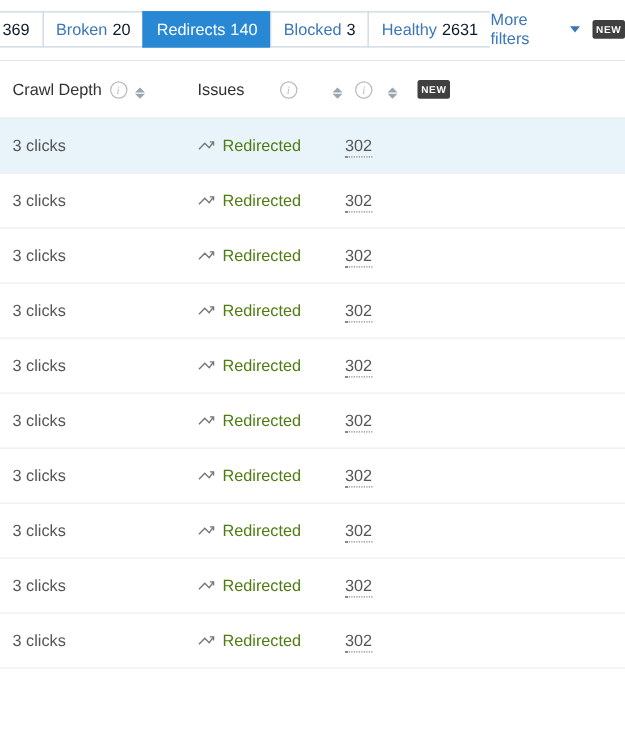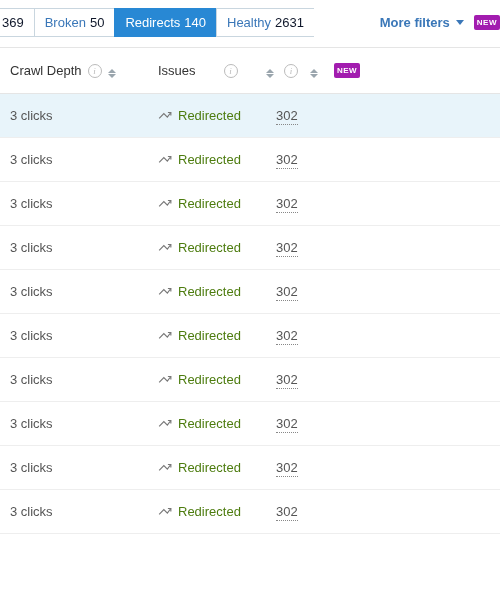--- a/index.html
+++ b/index.html
@@ -6,23 +6,23 @@
   body { font-family: -apple-system, BlinkMacSystemFont, "Segoe UI", Arial, sans-serif; font-size: 13px; color: #333; background: #fff; width: 500px; overflow: hidden; }
   
   .tabs-row { display: flex; align-items: center; padding: 8px 0 10px 0; border-bottom: 1px solid #e5e5e5; }
   .tab { border: 1px solid #c9d6df; border-right: none; padding: 6px 10px; color: #3a77b8; background: #fff; cursor: pointer; display: flex; align-items: center; gap: 4px; white-space: nowrap; }
   .tab:last-of-type { border-right: 1px solid #c9d6df; }
   .tab.partial-left { border-left: none; padding-left: 2px; color: #333; }
   .tab .count { color: #0f172a; }
   .tab.active { background: #2888d4; color: #fff; border-color: #2888d4; }
   .tab.active .count { color: #fff; }
   
-  .more-filters { margin-left: auto; margin-right: 10px; color: #3a77b8; cursor: pointer; display: flex; align-items: center; gap: 4px; font-weight: bold; }
+  .more-filters { margin-left: auto; margin-right: 10px; color: #3a77b8; cursor: pointer; display: flex; align-items: center; gap: 4px; }
   .chev-down { display: inline-block; width: 0; height: 0; border-left: 4px solid transparent; border-right: 4px solid transparent; border-top: 5px solid #3a77b8; margin-left: 2px; }
-  .badge-new { background: #a21caf; color: #fff; font-size: 8px; font-weight: bold; padding: 3px 3px; border-radius: 2px; text-transform: uppercase; letter-spacing: 0.5px; }
+  .badge-new { background: #404040; color: #fff; font-size: 8px; font-weight: bold; padding: 3px 3px; border-radius: 2px; text-transform: uppercase; letter-spacing: 0.5px; }
   
   .header-row { display: flex; align-items: center; border-bottom: 1px solid #e5e5e5; background: #fff; height: 46px; padding-left: 10px; }
   .hcell { display: flex; align-items: flex-end; gap: 6px; color: #333; }
   .hc-depth { width: 148px; }
   .hc-issues { width: 118px; gap: 28px; }
   .hc-status { flex: 1; }
   
   .info-icon { width: 14px; height: 14px; border: 1px solid #bbb; border-radius: 50%; color: #bbb; font-size: 9px; line-height: 12px; text-align: center; font-style: italic; font-family: Georgia, serif; }
   .sort-icon { display: inline-flex; flex-direction: column; gap: 1px; }
   .sort-icon .up { width: 0; height: 0; border-left: 4px solid transparent; border-right: 4px solid transparent; border-bottom: 4px solid #9aa5ad; }
@@ -45,25 +45,29 @@
 </style>
 </head>
 <body>
 
 <div class="tabs-row">
   <div class="tab partial-left">
     <span class="count">369</span>
   </div>
   <div class="tab">
     <span>Broken</span>
-    <span class="count">50</span>
+    <span class="count">20</span>
   </div>
   <div class="tab active">
     <span>Redirects</span>
     <span class="count">140</span>
+  </div>
+  <div class="tab">
+    <span>Blocked</span>
+    <span class="count">3</span>
   </div>
   <div class="tab">
     <span>Healthy</span>
     <span class="count">2631</span>
   </div>
   <div class="more-filters">
     <span>More filters</span>
     <span class="chev-down"></span>
   </div>
   <span class="badge-new">NEW</span>

